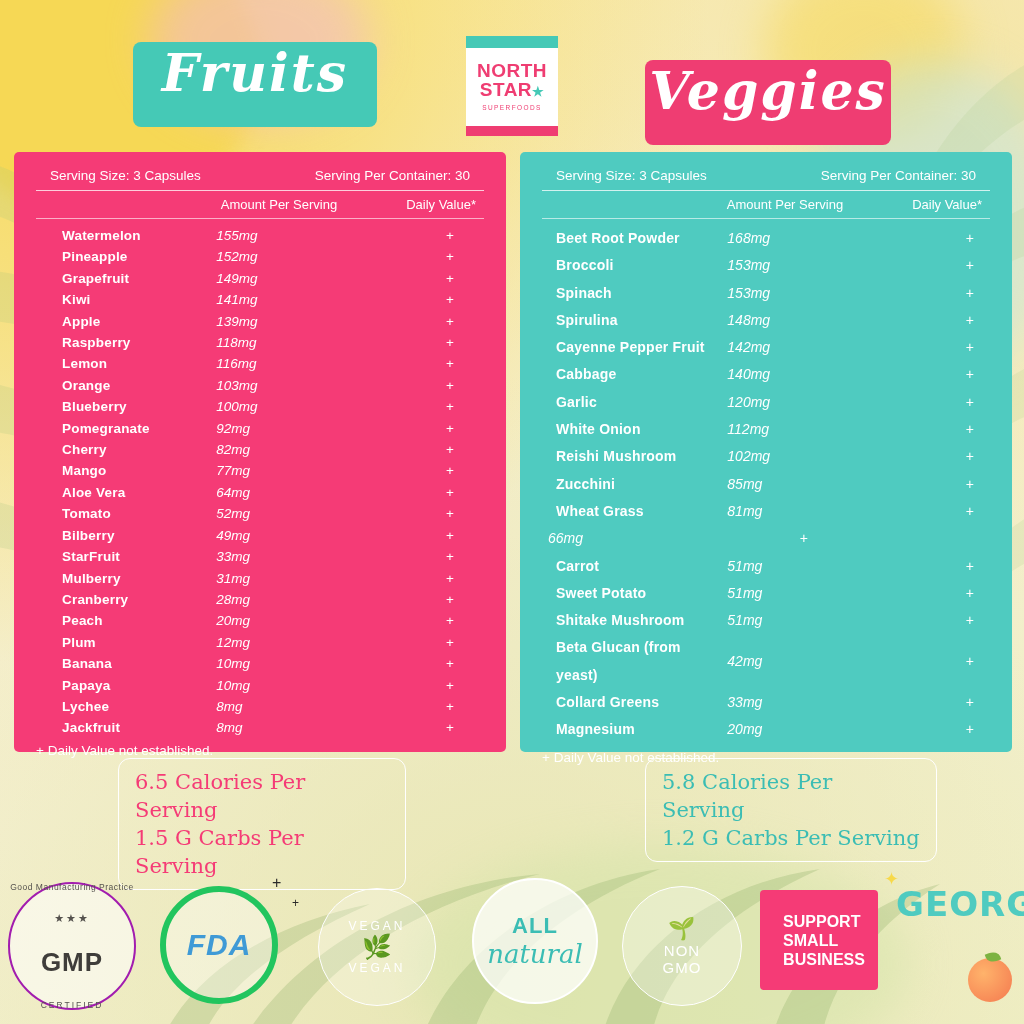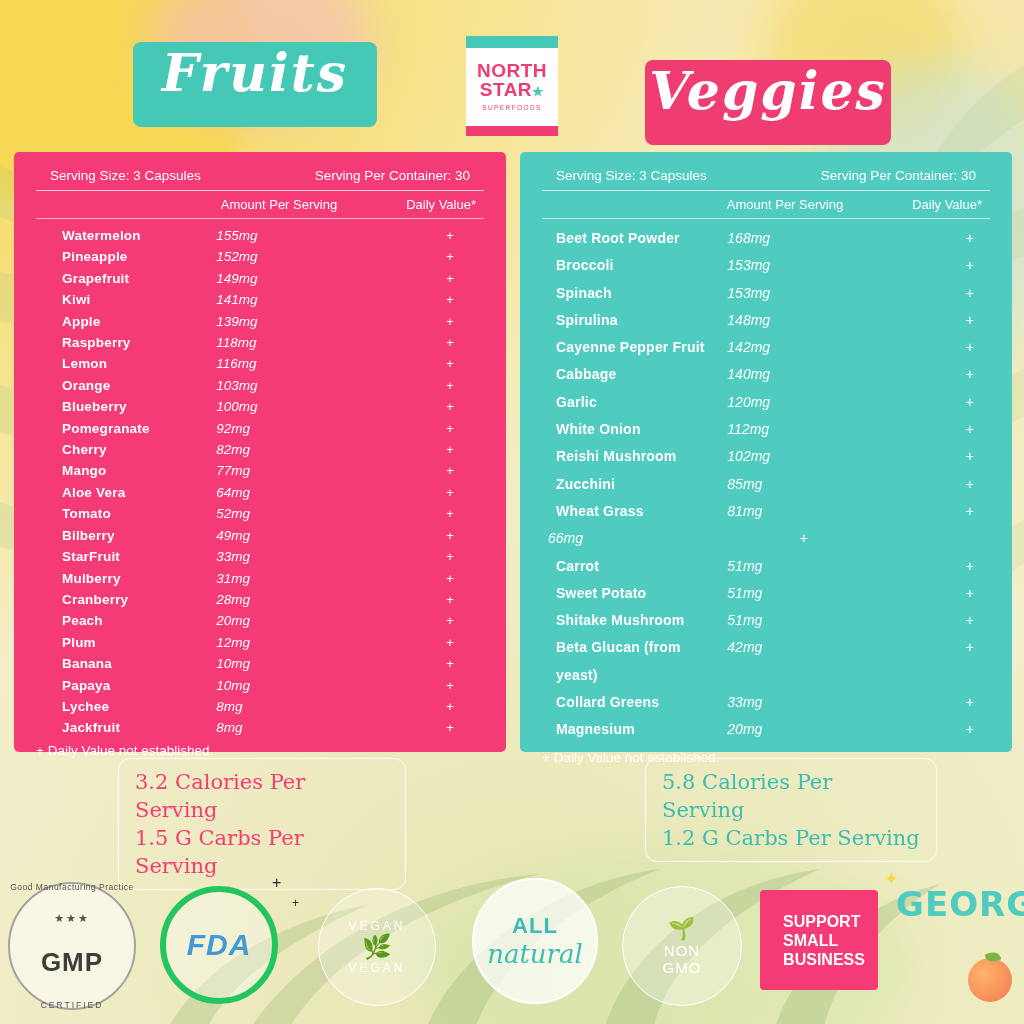--- a/index.html
+++ b/index.html
@@ -53,40 +53,40 @@
   .panel.fruits{left:14px;top:152px;width:492px;height:600px;background:#f53b76;}
   .panel.veggies{left:520px;top:152px;width:492px;height:600px;background:#4fcbc0;}
   .srv-row{display:flex;justify-content:space-between;font-size:13.5px;color:#ffffff;padding:0 14px 7px 14px;}
   .rule{height:1px;background:rgba(255,255,255,.75);margin:0 0 6px 0;}
   .rule.thin{opacity:.8;}
   .col-head{display:flex;font-size:13px;color:#ffffff;padding:0 0 6px 0;}
   .col-head .c1{width:42%;}
   .col-head .c2{width:34%;}
   .col-head .c3{width:24%;text-align:right;padding-right:8px;}
   .rows{margin-top:2px;}
-  .row{display:flex;font-size:13.5px;color:#ffffff;line-height:21.4px;}
+  .row{display:flex;align-items:center;font-size:13.5px;color:#ffffff;line-height:21.4px;}
   .panel.veggies .row{line-height:27.3px;font-size:14px;}
   .row .c1{width:42%;padding-left:26px;box-sizing:border-box;font-weight:bold;letter-spacing:.2px;}
   .row .c2{width:34%;font-style:italic;text-align:left;padding-left:6px;}
   .row .c3{width:24%;text-align:right;padding-right:30px;}
   .panel.veggies .row .c1{padding-left:14px;}
   .panel.veggies .row .c3{padding-right:16px;}
   .footnote{font-size:13.5px;color:#ffffff;margin-top:6px;}
   .panel.fruits .footnote{margin-top:4px;}
   
   .cal{position:absolute;z-index:3;border:1.6px solid #ffffff;border-radius:12px;padding:9px 16px;
        font-family:"DejaVu Serif", serif;font-size:21px;line-height:28px;}
   .cal.fruits{left:118px;top:758px;width:254px;color:#f53b76;}
   .cal.veggies{left:645px;top:758px;width:258px;color:#3bbdb4;}
   
   .badges{position:absolute;left:0;bottom:6px;width:100%;height:150px;z-index:3;}
   .badge{position:absolute;}
   .circ{border-radius:50%;box-sizing:border-box;display:flex;flex-direction:column;align-items:center;justify-content:center;text-align:center;}
   .b-gmp{left:8px;bottom:8px;width:128px;height:128px;}
-  .b-gmp .circ{width:128px;height:128px;border:2px solid #a3a3a3;background:rgba(255,255,255,.55);color:#55524e;gap:20px;}
+  .b-gmp .circ{width:128px;height:128px;border:2px solid #a21caf;background:rgba(255,255,255,.55);color:#55524e;gap:20px;}
   .b-gmp .t1{font-size:8.5px;letter-spacing:.5px;}
   .b-gmp .t2{font-size:26px;font-weight:bold;letter-spacing:1px;color:#3f3d3a;margin:2px 0;}
   .b-gmp .t3{font-size:8.5px;letter-spacing:2px;}
   .b-gmp .stars{font-size:11px;color:#55524e;letter-spacing:2px;}
   .b-fda{left:160px;bottom:14px;width:118px;height:118px;}
   .b-fda .circ{width:118px;height:118px;border:6px solid #22c55e;background:rgba(255,255,255,.35);}
   .b-fda .t{font-size:30px;font-weight:bold;color:#3f9ad6;font-style:italic;letter-spacing:1px;}
   .b-vegan{left:318px;bottom:12px;width:118px;height:118px;}
   .b-vegan .circ{width:118px;height:118px;border:1.5px solid #ffffff;background:rgba(255,255,255,.25);color:#ffffff;}
   .b-vegan .t{font-size:12px;letter-spacing:3px;color:#ffffff;}
@@ -405,21 +405,21 @@
     <div class="row">
         <span class="c1">Magnesium</span>
         <span class="c2">20mg</span>
         <span class="c3">+</span>
       </div>
   </div>
   <div class="footnote">+ Daily Value not established.</div>
 </div>
 
 <div class="cal fruits">
-  <div>3.2 Calories Per Serving</div>
+  <div>6.5 Calories Per Serving</div>
   <div>1.5 G Carbs Per Serving</div>
 </div>
 <div class="cal veggies">
   <div>5.8 Calories Per Serving</div>
   <div>1.2 G Carbs Per Serving</div>
 </div>
 
 <div class="badges">
 
   <div class="badge b-gmp">

